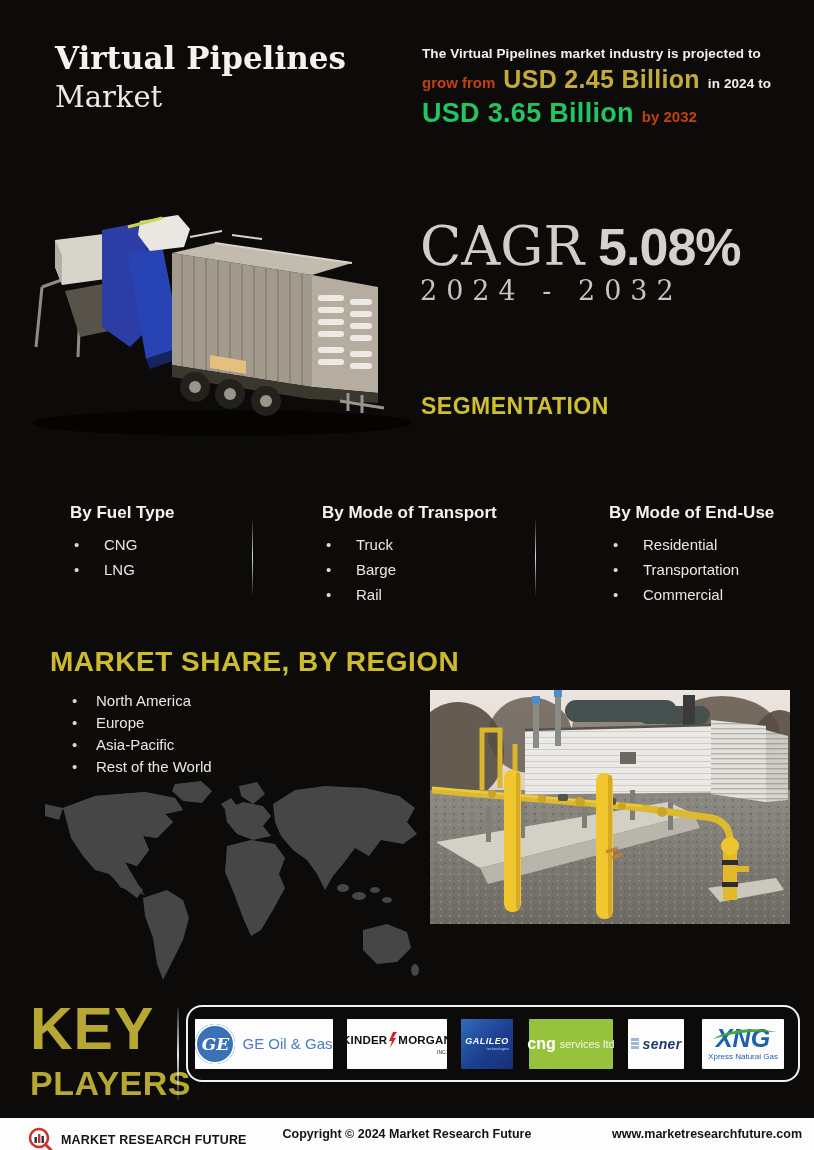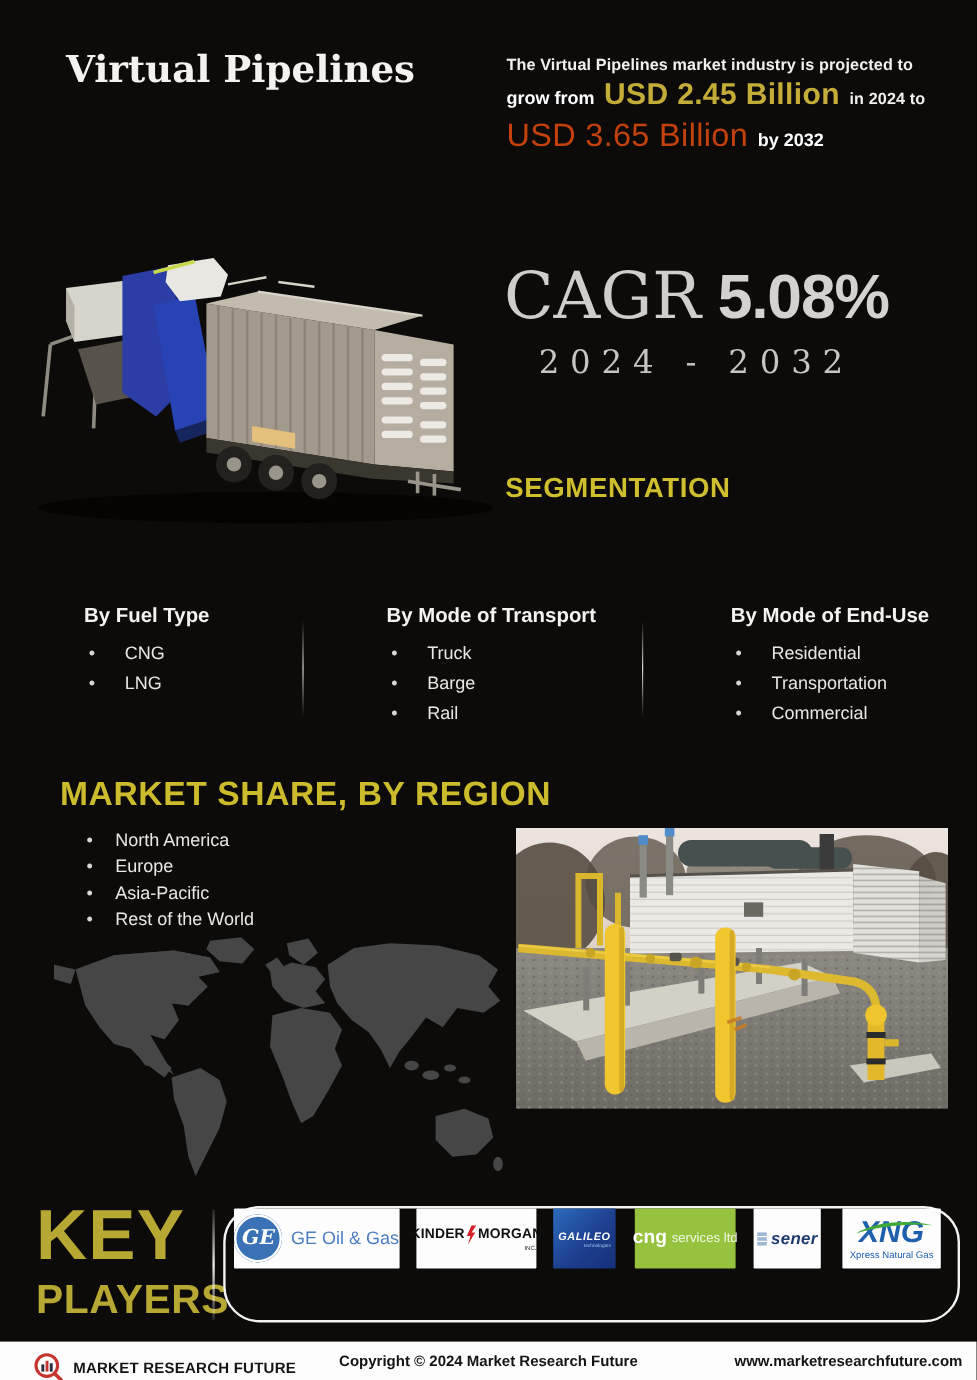--- a/index.html
+++ b/index.html
@@ -9,31 +9,31 @@
     font-family:"Liberation Sans",sans-serif;
     color:#fff;
   }
   
   .title{position:absolute;left:55px;top:40px;}
   .title .l1{font-family:"DejaVu Serif",serif;font-weight:bold;font-size:31px;color:#f4f2ee;line-height:1.2;}
   .title .l2{font-family:"DejaVu Serif",serif;font-weight:normal;font-size:29px;color:#ece9e4;line-height:1.2;margin-top:3px;}
   .projection{position:absolute;left:422px;top:46px;width:378px;}
   .projection .row{display:flex;align-items:baseline;gap:8px;white-space:nowrap;}
   .projection .small{font-weight:bold;font-size:13.5px;color:#f2f0ec;letter-spacing:.1px;}
-  .projection .med{font-weight:bold;font-size:15px;color:#ffffff;}
+  .projection .med{font-weight:bold;font-size:15px;color:#c2410c;}
   .projection .gold-lg{font-weight:bold;font-size:25px;color:#c3ac38;letter-spacing:.3px;}
-  .projection .gold-xl{font-weight:normal;font-size:27px;color:#c2410c;letter-spacing:.3px;}
+  .projection .gold-xl{font-weight:bold;font-size:27px;color:#22c55e;letter-spacing:.3px;}
   .projection .r1{margin-bottom:4px;}
   .projection .r3{margin-top:4px;}
   
   .cagr{position:absolute;left:420px;top:220px;}
   .cagr .row{display:flex;align-items:baseline;gap:14px;}
   .cagr .label{font-family:"DejaVu Serif",serif;font-size:54px;color:#d0cdca;line-height:1;}
   .cagr .value{font-weight:bold;font-size:52px;color:#d4d1ce;line-height:1;letter-spacing:-1px;}
-  .cagr .period{font-family:"DejaVu Serif",serif;font-size:27px;color:#c7c4c1;letter-spacing:9px;margin-top:13px;text-align:center;}
+  .cagr .period{font-family:"DejaVu Serif",serif;font-size:27px;color:#c7c4c1;letter-spacing:9px;margin-top:1px;}
   
   .seg-heading{position:absolute;left:421px;top:393px;font-weight:bold;font-size:23px;color:#cfbe2d;letter-spacing:.5px;}
   .seg-col{position:absolute;top:503px;}
   .seg-col h3{margin:0 0 9px 0;font-size:17px;font-weight:bold;color:#f5f3ef;}
   ul.blist{list-style:none;margin:0;padding:0;}
   ul.blist li{position:relative;padding-left:34px;font-size:15px;color:#e9e7e3;height:25px;line-height:25px;}
   ul.blist li::before{content:"•";position:absolute;left:4px;color:#d9d7d3;}
   .vdiv{position:absolute;top:517px;width:1px;height:80px;
     background:linear-gradient(to bottom,rgba(255,255,255,0),rgba(255,255,255,.85),rgba(255,255,255,0));}
   
@@ -43,23 +43,23 @@
   
   .truck{position:absolute;left:10px;top:195px;width:400px;height:245px;}
   .map{position:absolute;left:25px;top:778px;width:400px;height:212px;}
   .photo{position:absolute;left:430px;top:690px;width:360px;height:234px;}
   
   .kp-heading{position:absolute;left:30px;top:1000px;color:#b7a833;font-weight:bold;line-height:1;}
   .kp-heading .k1{font-size:59px;letter-spacing:1px;}
   .kp-heading .k2{font-size:34px;letter-spacing:.5px;margin-top:7px;}
   .kp-sep{position:absolute;left:177px;top:1008px;width:2px;height:92px;
     background:linear-gradient(to bottom,rgba(255,255,255,.1),rgba(255,255,255,.9),rgba(255,255,255,.1));}
-  .kp-box{position:absolute;left:186px;top:1005px;width:614px;height:97px;
-    border:2px solid #f2f2f2;border-radius:30px;box-sizing:border-box;
-    display:flex;align-items:flex-start;}
+  .kp-box{position:absolute;left:186px;top:1005px;width:614px;height:77px;
+    border:2px solid #f2f2f2;border-radius:16px;box-sizing:border-box;
+    display:flex;align-items:center;}
   .logo-card{height:50px;border-radius:1px;display:flex;align-items:center;justify-content:center;box-sizing:border-box;}
   .card-white{background:#fdfdfd;}
   .ge{width:138px;margin-left:7px;gap:7px;}
   .ge .medal{width:40px;height:40px;border-radius:50%;background:#3a72b5;display:flex;align-items:center;justify-content:center;flex:0 0 auto;box-shadow:inset 0 0 0 2px #fff,inset 0 0 0 4px #3a72b5;}
   .ge .medal span{font-family:"DejaVu Serif",serif;font-style:italic;font-weight:bold;font-size:17px;color:#fff;}
   .ge .lbl{color:#4b7dbf;font-size:15px;white-space:nowrap;}
   .km{width:100px;margin-left:14px;flex-direction:column;justify-content:center;}
   .km .row{display:flex;align-items:center;}
   .km .w{font-weight:bold;font-size:11.5px;color:#0f0f0f;letter-spacing:.2px;}
   .km .inc{font-size:5px;color:#222;align-self:flex-end;margin-left:72px;margin-top:1px;}
@@ -85,20 +85,21 @@
   .footer .copy{position:absolute;left:50%;top:0;transform:translateX(-50%);height:32px;display:flex;align-items:center;font-weight:bold;font-size:12.5px;}
   .footer .site{position:absolute;right:12px;top:0;height:32px;display:flex;align-items:center;font-weight:bold;font-size:12.5px;color:#141414;text-decoration:none;}
 </style>
 </head>
 <body>
 
 <div id="canvas">
 
   <div class="title">
     <div class="l1">Virtual Pipelines</div>
+    <div class="l2">Market</div>
   </div>
 
   <div class="projection">
     <div class="row r1">
         <span class="small">The Virtual Pipelines market industry is projected to</span>
       </div>
     <div class="row r2">
       <span class="med">grow from</span>
       <span class="gold-lg">USD 2.45 Billion</span>
       <span class="small">in 2024 to</span>

